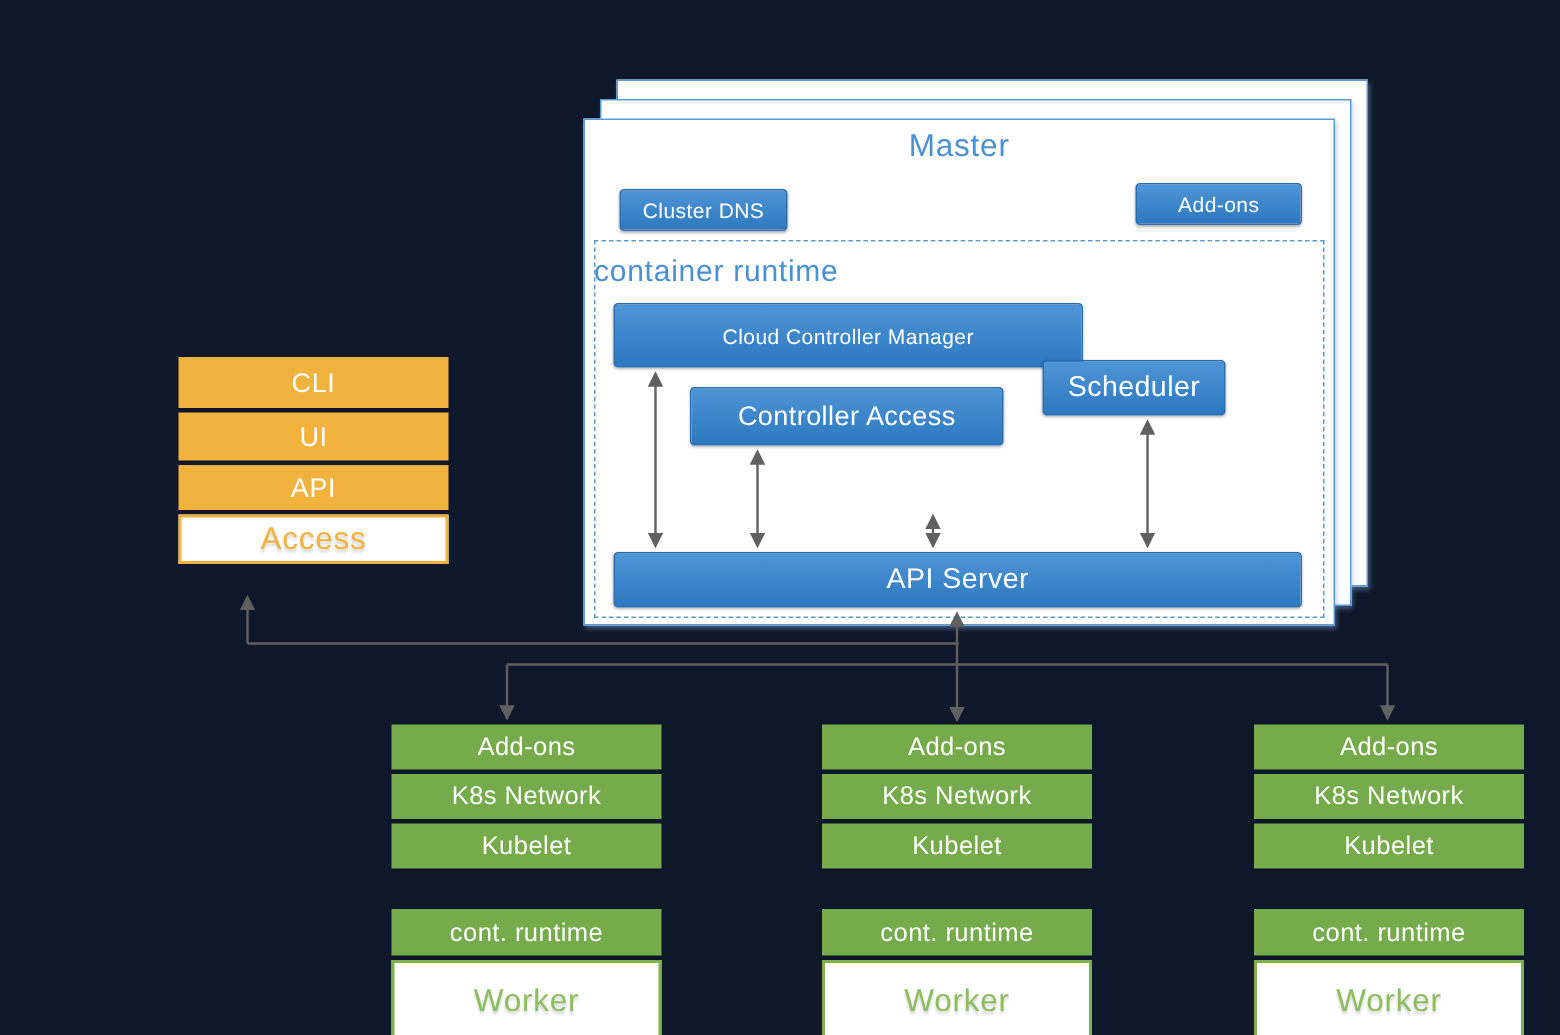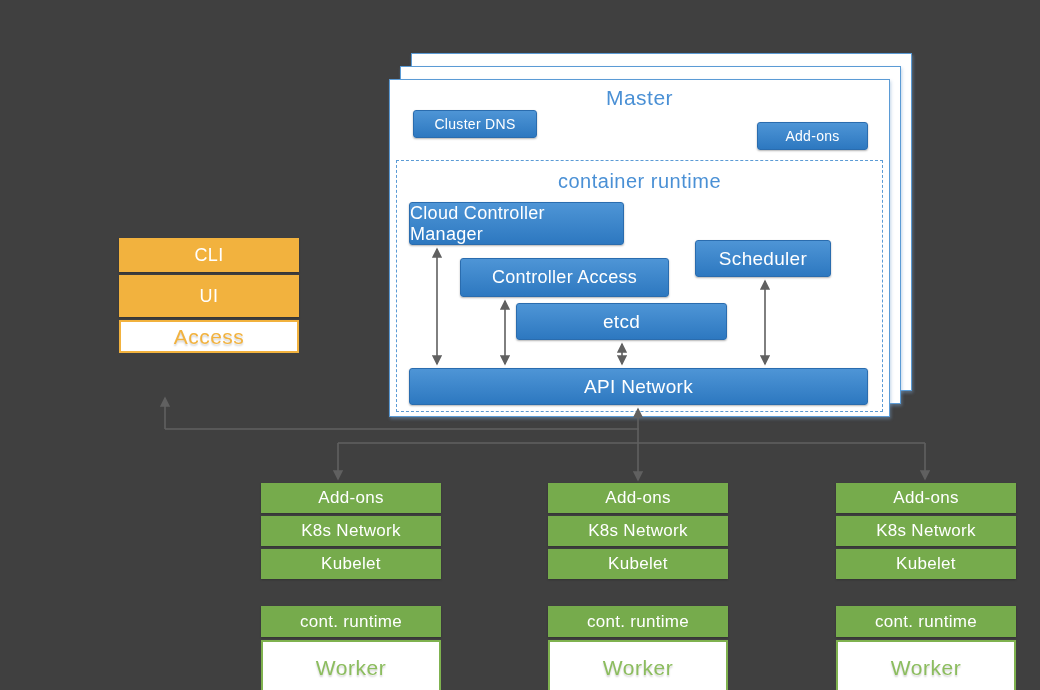--- a/index.html
+++ b/index.html
@@ -1,17 +1,17 @@
 <!DOCTYPE html>
 <html style="--blue-top: #4e95d6; --blue-bottom: #2d78c0; --blue-border: #2a6cae; --blue-text: #4a90d5; --panel-border: #5b9bd5; --orange: #f2b23e; --green: #76ab4c; --green-border: #7fb24f; --green-text: #8cbd5e; --gray-line: #606060;"><head>
 <meta charset="utf-8">
 <style>
   html,body{margin:0;padding:0;background:#ffffff;}
   .canvas{
-    position:relative;width:1040px;height:690px;background:#404040;overflow:hidden;
+    position:relative;width:1040px;height:690px;background:#0f172a;overflow:hidden;
     font-family:"Liberation Sans", sans-serif;
   }
   
   .sheet{
     position:absolute;width:501px;height:338px;background:#ffffff;
     border:1.5px solid var(--panel-border,#5b9bd5);
     box-shadow:1px 2px 3px rgba(120,160,205,.45);
     box-sizing:border-box;
   }
   .sheet-back{left:411px;top:53px;}
@@ -19,38 +19,38 @@
   .sheet-front{left:389px;top:79px;}
   .master-title{
     position:absolute;left:389px;top:86px;width:501px;text-align:center;
     font-size:21px;letter-spacing:.5px;color:var(--blue-text,#4a90d5);
   }
   .dashed-box{
     position:absolute;left:396px;top:160px;width:487px;height:252px;
     border:1.5px dashed var(--panel-border,#5b9bd5);box-sizing:border-box;
   }
   .runtime-title{
-    position:absolute;left:396px;top:170px;width:487px;text-align:center;
+    position:absolute;left:396px;top:170px;width:487px;text-align:left;
     font-size:20px;letter-spacing:.5px;color:var(--blue-text,#4a90d5);
   }
   
   .bluebox{
     position:absolute;display:flex;align-items:center;justify-content:center;
     background:linear-gradient(180deg,var(--blue-top,#4e95d6) 0%,var(--blue-bottom,#2d78c0) 100%);
     border:1px solid var(--blue-border,#2a6cae);border-radius:3px;
     box-shadow:0 1px 2px rgba(0,0,0,.30);
     color:#ffffff;letter-spacing:.3px;box-sizing:border-box;
   }
   .badge{font-size:14px;}
-  .node-ccm{left:409px;top:202px;width:215px;height:43px;font-size:18px;}
+  .node-ccm{left:409px;top:202px;width:313px;height:43px;font-size:14px;}
   .node-cm{left:460px;top:258px;width:209px;height:39px;font-size:18px;}
-  .node-sched{left:695px;top:240px;width:136px;height:37px;font-size:19px;}
+  .node-sched{left:695px;top:240px;width:122px;height:37px;font-size:19px;}
   .node-etcd{left:516px;top:303px;width:211px;height:37px;font-size:19px;}
   .node-api{left:409px;top:368px;width:459px;height:37px;font-size:19px;}
-  .badge-dns{left:413px;top:110px;width:124px;height:28px;}
+  .badge-dns{left:413px;top:126px;width:112px;height:28px;}
   .badge-addons{left:757px;top:122px;width:111px;height:28px;}
   
   .stack{position:absolute;display:flex;flex-direction:column;gap:3px;width:180px;}
   .access-stack{left:78px;top:238px;padding-left:41px;}
   .orange-row{
     display:flex;align-items:center;justify-content:center;
     background:var(--orange,#f2b23e);color:#ffffff;font-size:18px;letter-spacing:.4px;
     box-shadow:0 1px 2px rgba(0,0,0,.22);
   }
   .label-box{
@@ -67,21 +67,21 @@
   .w1{left:261px;} .w2{left:548px;} .w3{left:836px;}
   .green-row{
     display:flex;align-items:center;justify-content:center;height:30px;
     background:var(--green,#76ab4c);color:#ffffff;font-size:17px;letter-spacing:.3px;
     box-shadow:0 1px 2px rgba(0,0,0,.22);
   }
   .worker-label{
     height:56px;border:2px solid var(--green-border,#7fb24f);
     color:var(--green-text,#8cbd5e);font-size:21px;
   }
-  .r34{height:34px;} .r32{height:42px;} .r30{height:30px;} .r31{height:31px;margin-top:24px;}
+  .r34{height:34px;} .r32{height:32px;} .r30{height:30px;} .r31{height:31px;margin-top:24px;}
   
   .wires{position:absolute;left:0;top:0;width:1040px;height:690px;pointer-events:none;}
   .wires line{stroke:var(--gray-line,#606060);stroke-width:1.6;}
 </style>
 </head>
 <body>
 
 <div class="canvas">
 
   <div class="sheet sheet-back"></div>
@@ -92,26 +92,26 @@
 
   <div class="bluebox badge badge-dns">Cluster DNS</div>
   <div class="bluebox badge badge-addons">Add-ons</div>
 
   <div class="dashed-box"></div>
   <div class="runtime-title">container runtime</div>
 
   <div class="bluebox node-ccm">Cloud Controller Manager</div>
   <div class="bluebox node-cm">Controller Access</div>
   <div class="bluebox node-sched">Scheduler</div>
-  <div class="bluebox node-etcd">etcd</div>
-  <div class="bluebox node-api">API Network</div>
+  <div class="bluebox node-api">API Server</div>
 
   <div class="stack access-stack">
     <div class="orange-row r34">CLI</div>
     <div class="orange-row r32">UI</div>
+    <div class="orange-row r30">API</div>
     <div class="label-box access-label">Access</div>
   </div>
 
   <div class="stack worker-stack w1">
     <div class="green-row">Add-ons</div>
     <div class="green-row">K8s Network</div>
     <div class="green-row">Kubelet</div>
     <div class="green-row r31">cont. runtime</div>
     <div class="label-box worker-label">Worker</div>
   </div>

